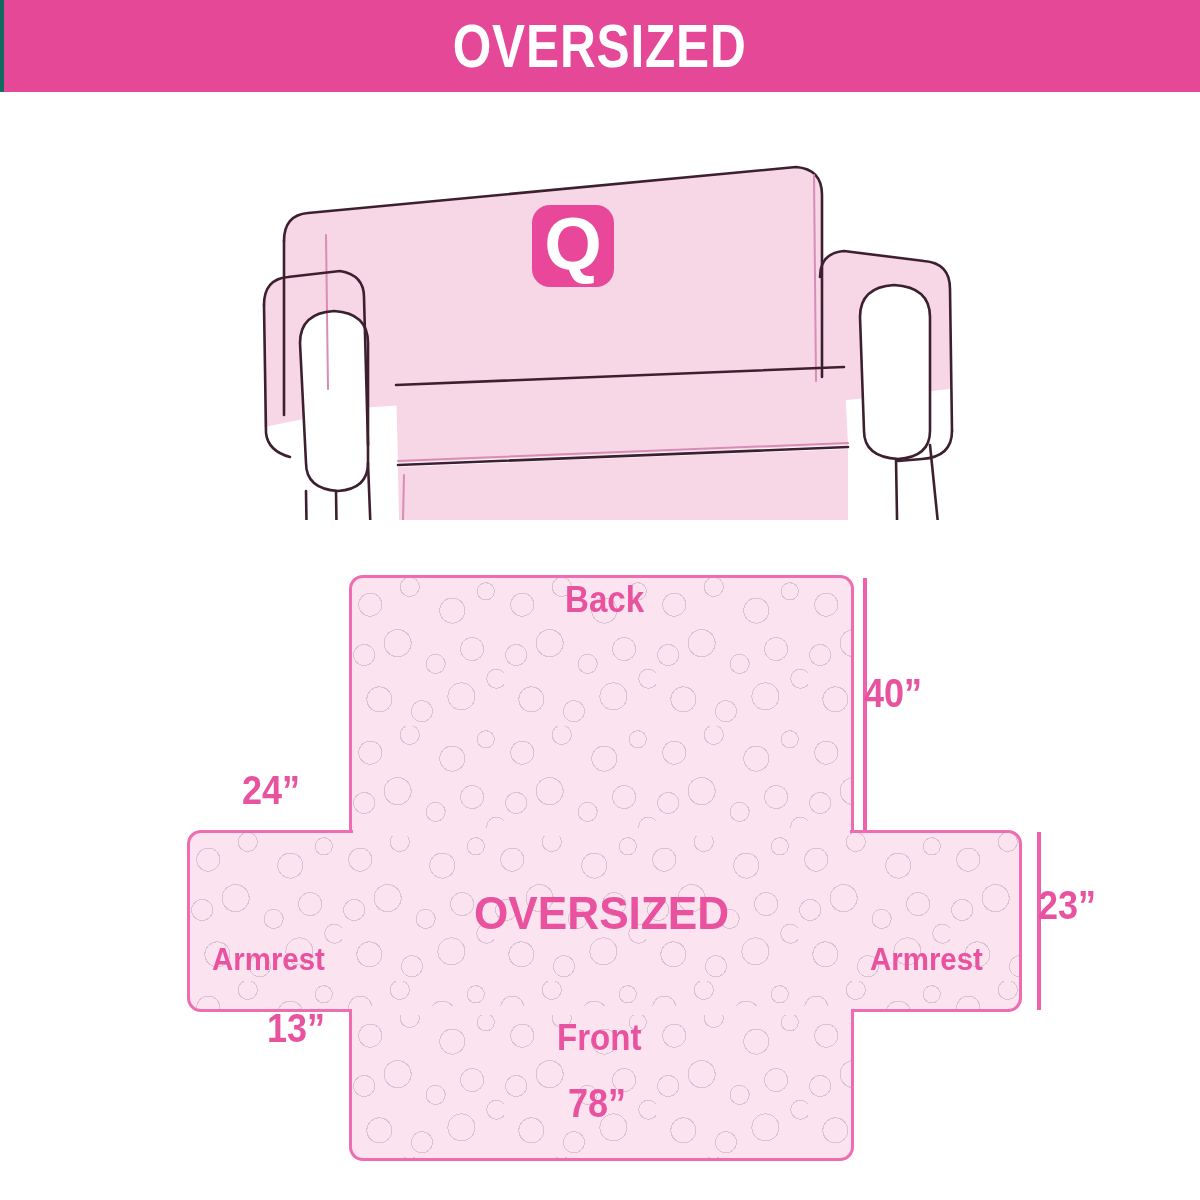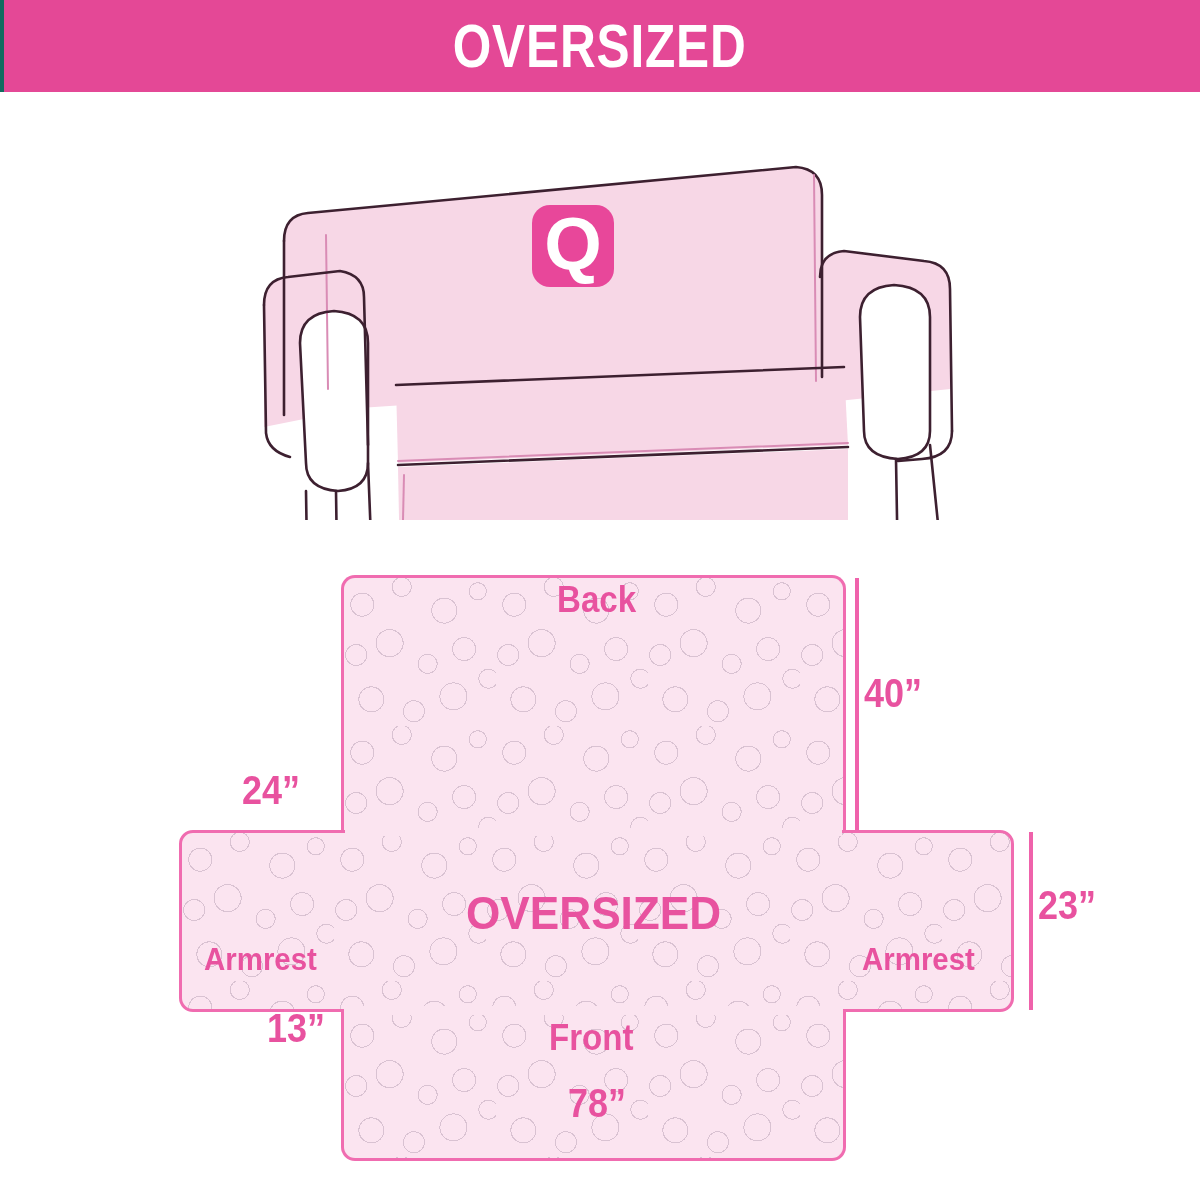--- a/index.html
+++ b/index.html
@@ -66,21 +66,21 @@
     font-size: 74px;
     font-weight: bold;
     line-height: 1;
     margin-top: -4px;
     font-family: "Liberation Sans", "DejaVu Sans", sans-serif;
   }
 
   
   #cover-diagram {
     position: absolute;
-    left: 4px; top: 540px;
+    left: 12px; top: 540px;
     width: 1132px; height: 600px; text-align: right;
   }
 
   .panel {
     position: absolute;
     background-color: #fbe4f0;
     border: 3px solid #f06cb0;
     background-image:
       radial-gradient(circle at 12% 18%, transparent 11px, #d9c2d2 11px, #d9c2d2 12px, transparent 12px),
       radial-gradient(circle at 38% 6%,  transparent 9px,  #d9c2d2 9px,  #d9c2d2 10px, transparent 10px),

